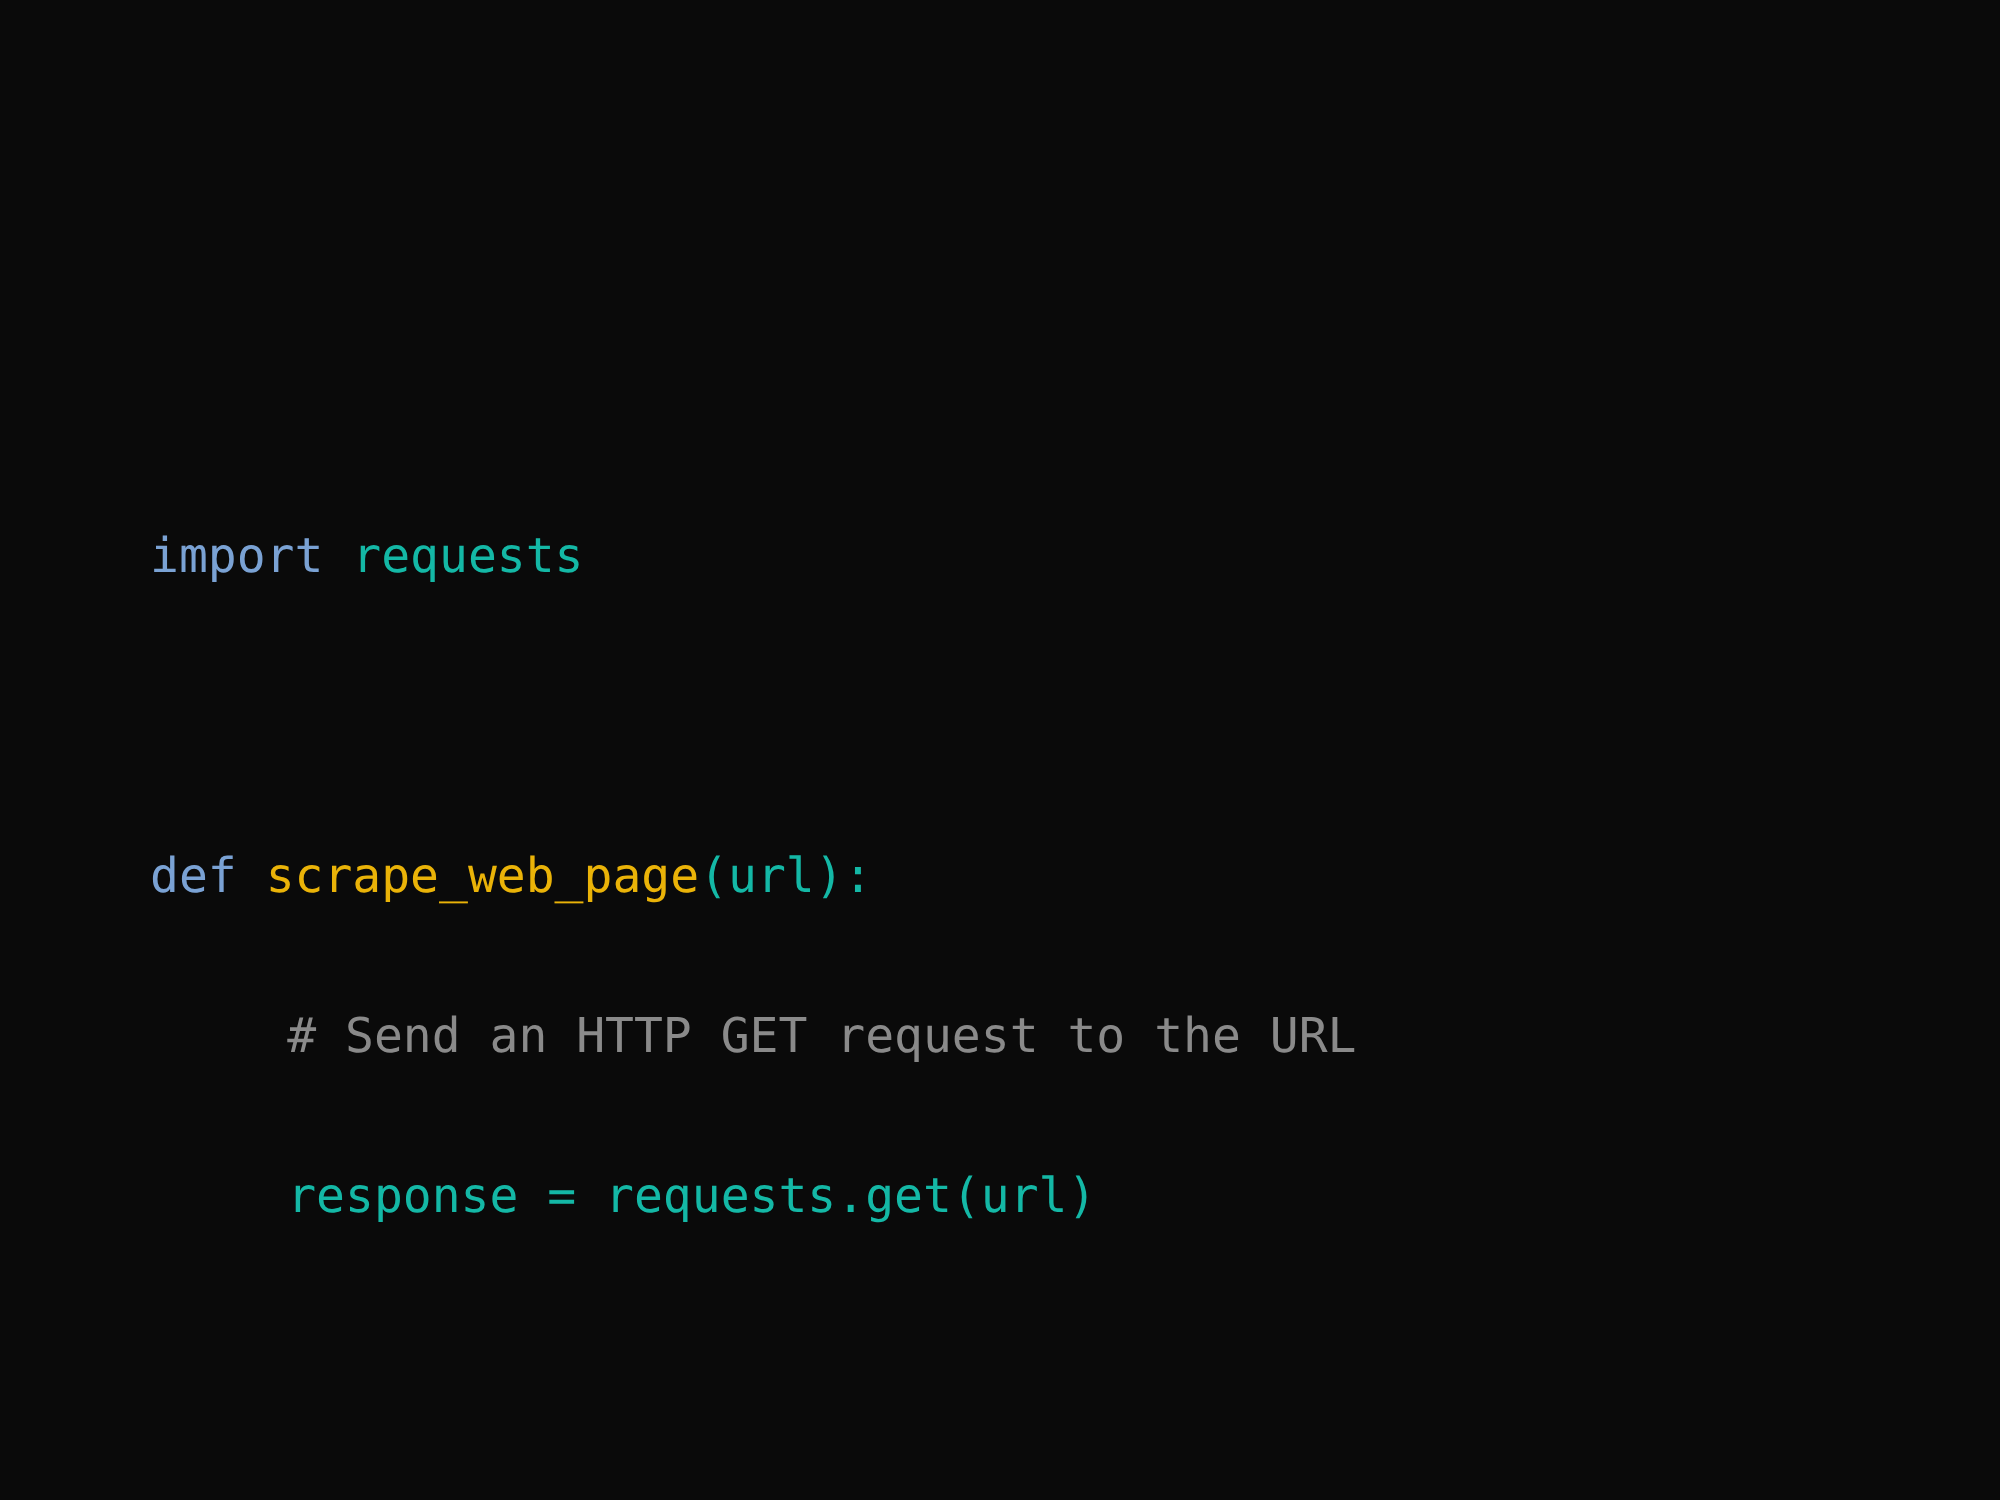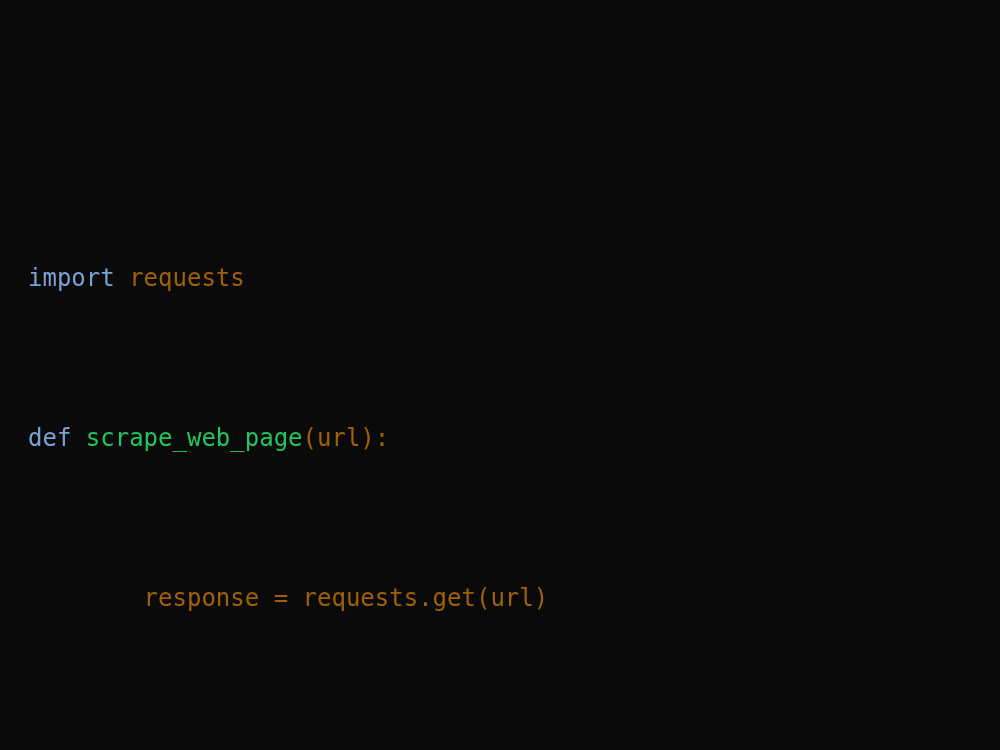--- a/index.html
+++ b/index.html
@@ -17,35 +17,35 @@
     color: #e8e8e8;
     white-space: pre;
   }
   .code-container {
     padding: 18px 0 0 28px;
   }
   .line {
     display: block;
     white-space: pre;
   }
-  .kw   { color: #7aa2d4; }      
-  .fn   { color: #22c55e; }      
+  .kw   { color: #7aa2d4; margin-left: 47px; }      
+  .fn   { color: #eab308; }      
   .cmt  { color: #8a8a8a; }      
-  .txt  { color: #a16207; }      
+  .txt  { color: #14b8a6; }      
 </style>
 </head>
 <body>
 
 
 
 <div class="code-container">
   <div id="code-lines"><span class="line"><span class="kw">import</span><span class="txt"> requests</span></span>
 <span class="line">&nbsp;</span>
 <span class="line"><span class="kw">def</span><span class="txt"> </span><span class="fn">scrape_web_page</span><span class="txt">(url):</span></span>
-<span class="line"><span class="txt">        </span></span>
+<span class="line"><span class="txt">        </span><span class="cmt"># Send an HTTP GET request to the URL</span></span>
 <span class="line"><span class="txt">        </span><span class="txt">response = requests.get(url)</span></span>
 
 
 
 
 
 
 
 
 

